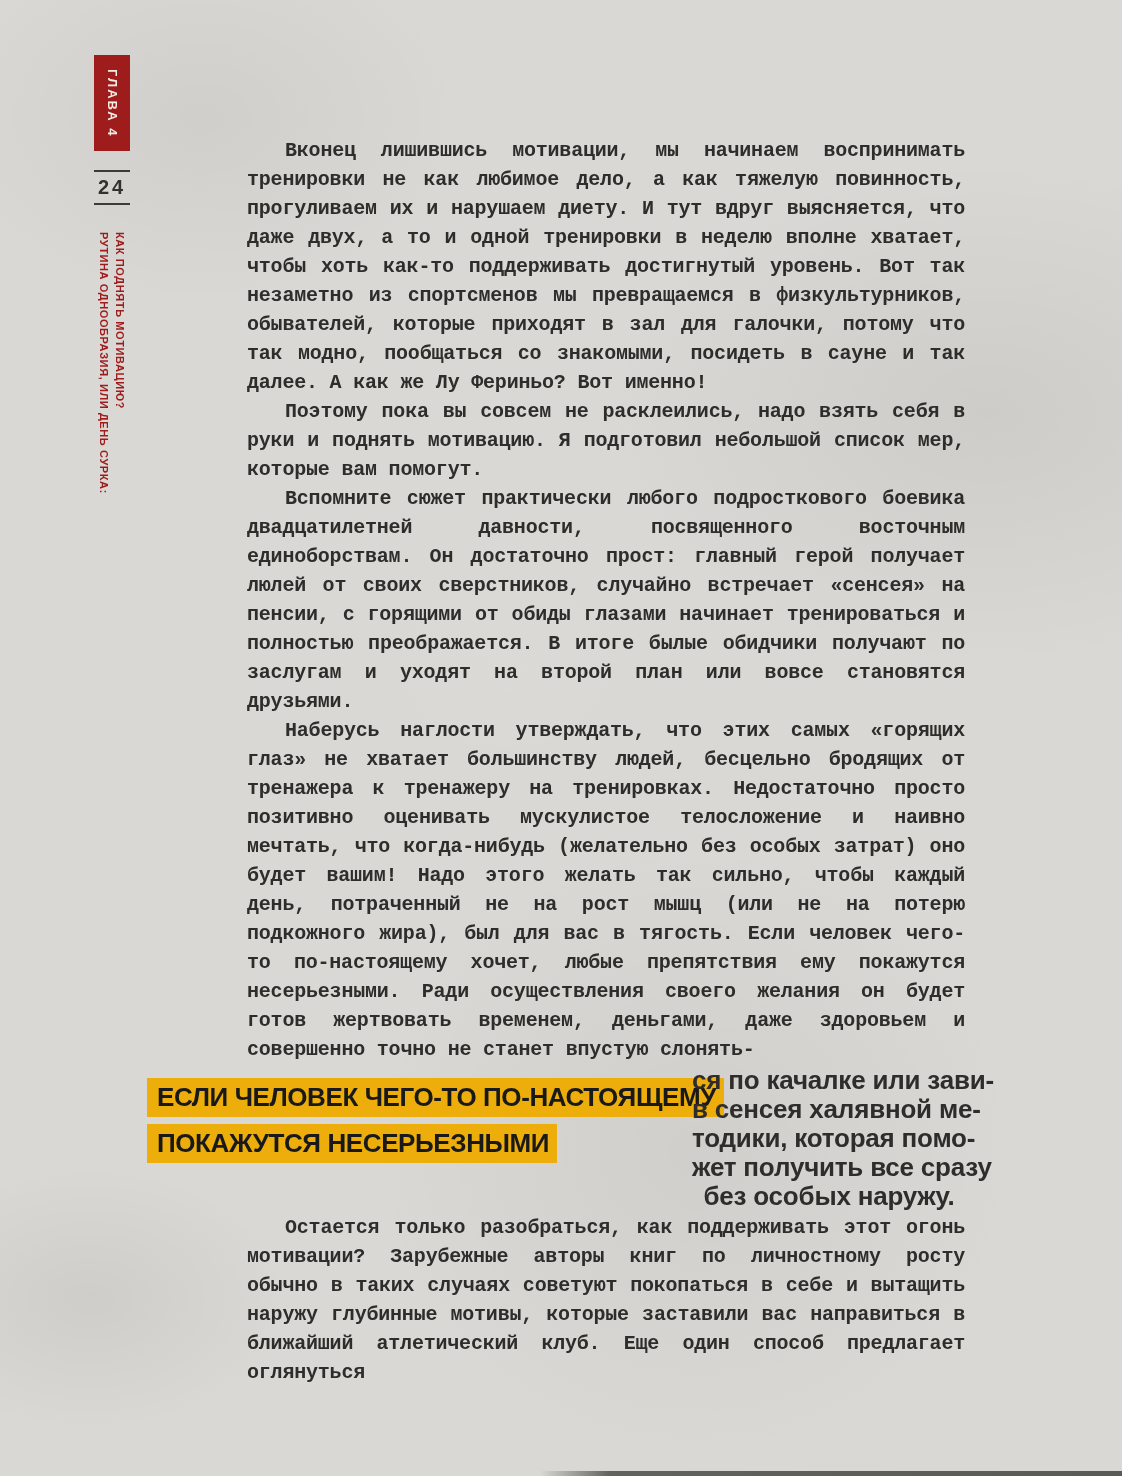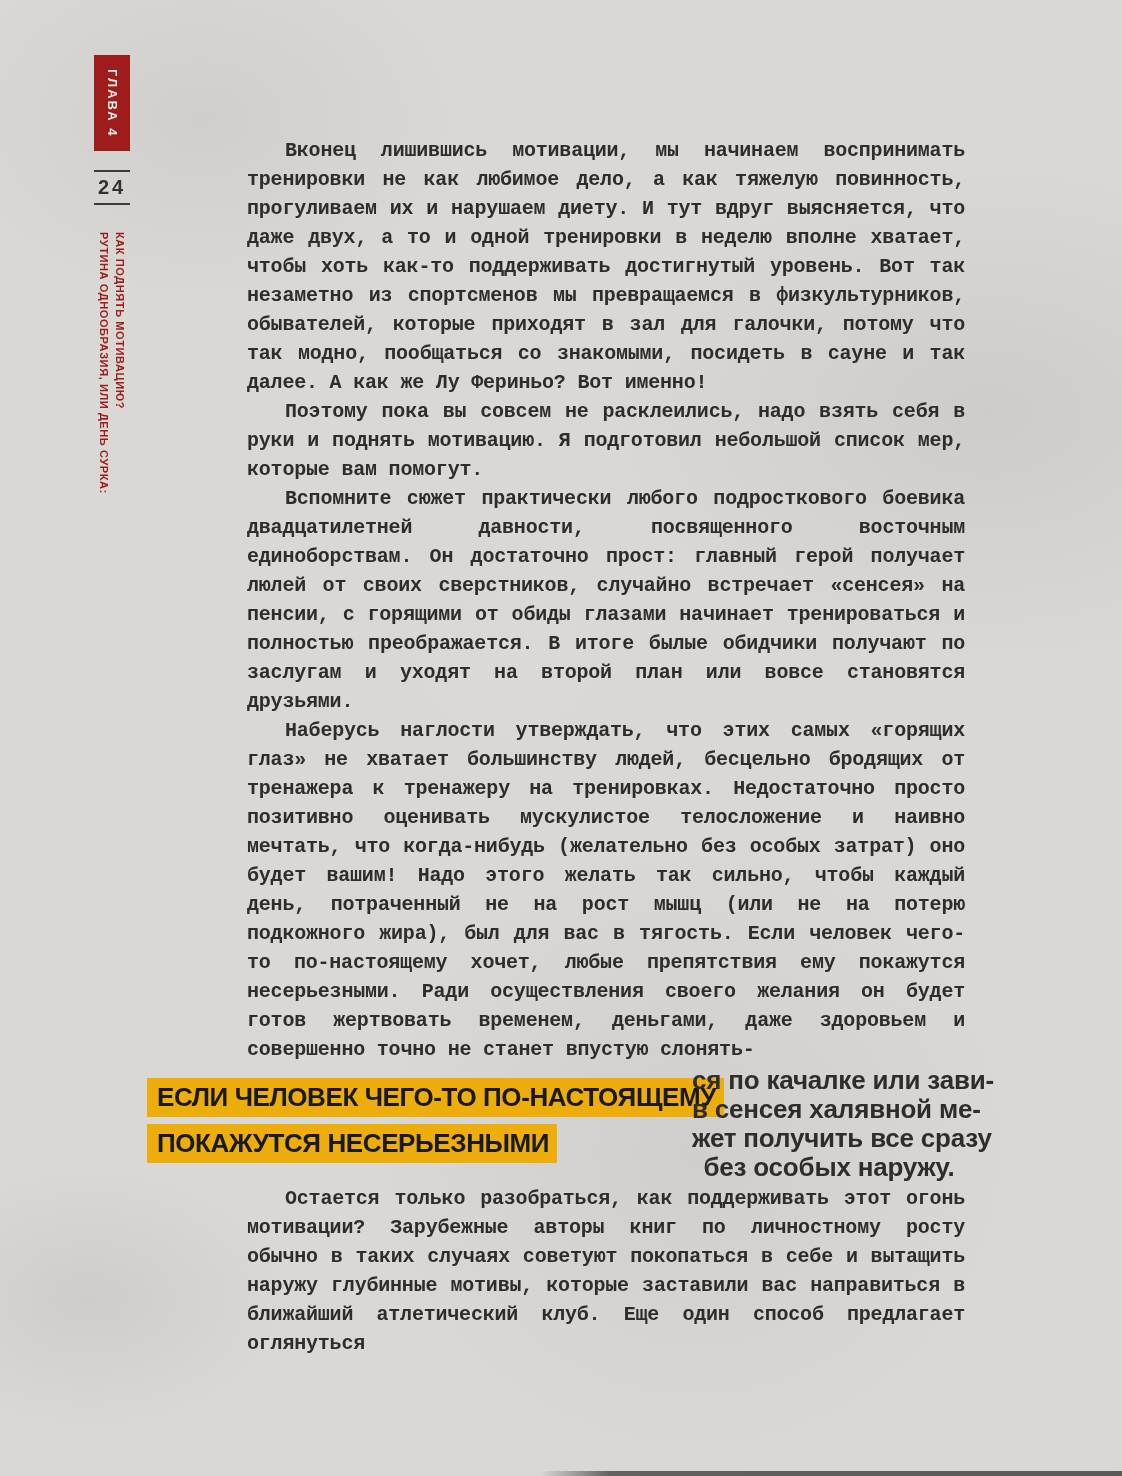--- a/index.html
+++ b/index.html
@@ -154,20 +154,21 @@
     <p class="para">Наберусь наглости утверждать, что этих самых «горящих глаз» не хватает большинству людей, бесцельно бродящих от тренажера к тренажеру на тренировках. Недостаточно просто позитивно оценивать мускулистое телосложение и наивно мечтать, что когда-нибудь (желательно без особых затрат) оно будет вашим! Надо этого желать так сильно, чтобы каждый день, потраченный не на рост мышц (или не на потерю подкожного жира), был для вас в тягость. Если человек чего-то по-настоящему хочет, любые препятствия ему покажутся несерьезными. Ради осуществления своего желания он будет готов жертвовать временем, деньгами, даже здоровьем и совершенно точно не станет впустую слонять-</p>
 
     <div class="wrap-row">
       <div class="pullquote">
         <div class="pq-line">ЕСЛИ ЧЕЛОВЕК ЧЕГО-ТО ПО-НАСТОЯЩЕМУ</div>
         <div class="pq-line">ПОКАЖУТСЯ НЕСЕРЬЕЗНЫМИ</div>
       </div>
       <div class="wrap-col">
         <div class="wline">ся по качалке или зави-</div>
         <div class="wline">в сенсея халявной ме-</div>
+        <div class="wline">тодики, которая помо-</div>
         <div class="wline">жет получить все сразу</div>
         <div class="wline">без особых наружу.</div>
       </div>
     </div>
 
     <p class="para final-para">Остается только разобраться, как поддерживать этот огонь мотивации? Зарубежные авторы книг по личностному росту обычно в таких случаях советуют покопаться в себе и вытащить наружу глубинные мотивы, которые заставили вас направиться в ближайший атлетический клуб. Еще один способ предлагает оглянуться</p>
 
   </div>
 
   <div class="bottom-edge"></div>

